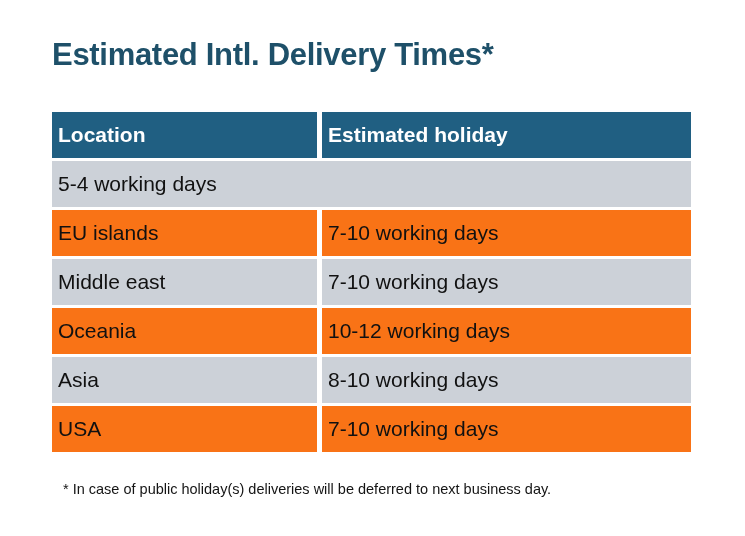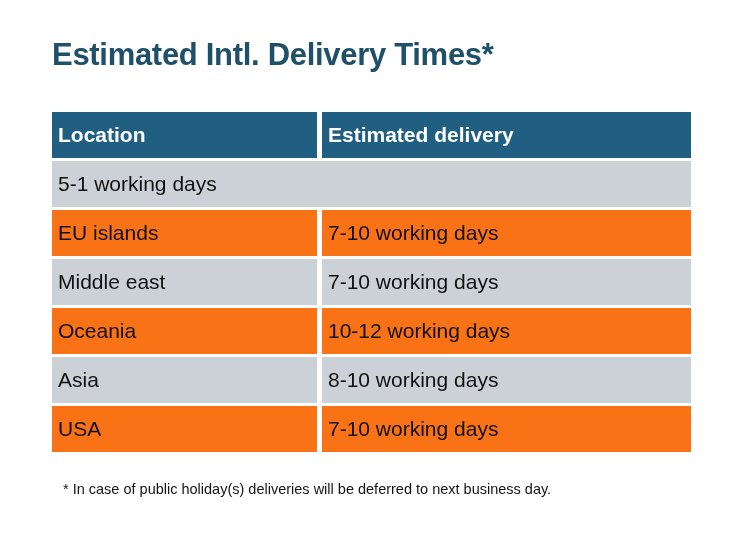--- a/index.html
+++ b/index.html
@@ -100,25 +100,25 @@
 <body>
 
 <div class="page">
 
   <div class="page-title">Estimated Intl. Delivery Times*</div>
 
   <div class="delivery-table">
 
     <div class="t-row header-row">
       <div class="t-cell col-location">Location</div>
-      <div class="t-cell col-delivery">Estimated delivery</div>
+      <div class="t-cell col-delivery">Estimated holiday</div>
     </div>
 
     <div class="t-row row-odd">
-      <div class="t-cell col-delivery">5-1 working days</div>
+      <div class="t-cell col-delivery">5-4 working days</div>
     </div>
 
     <div class="t-row row-even">
       <div class="t-cell col-location">EU islands</div>
       <div class="t-cell col-delivery">7-10 working days</div>
     </div>
 
     <div class="t-row row-odd">
       <div class="t-cell col-location">Middle east</div>
       <div class="t-cell col-delivery">7-10 working days</div>

